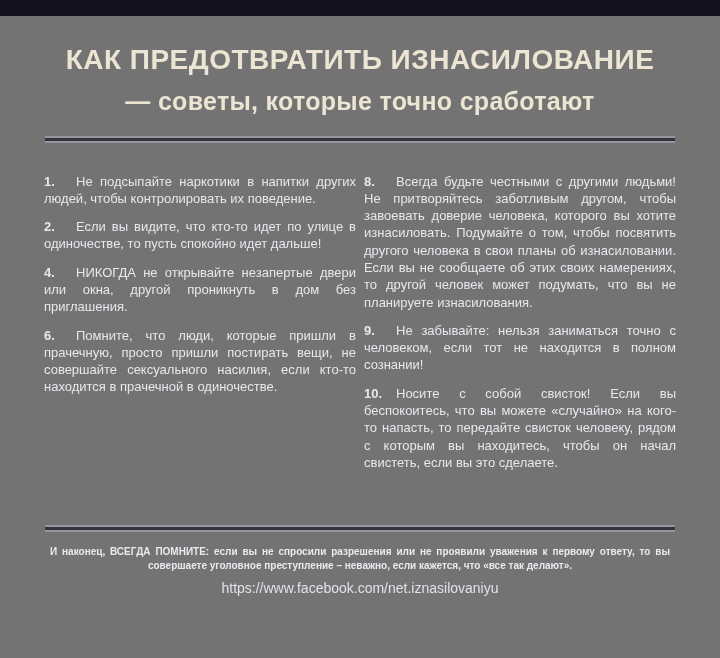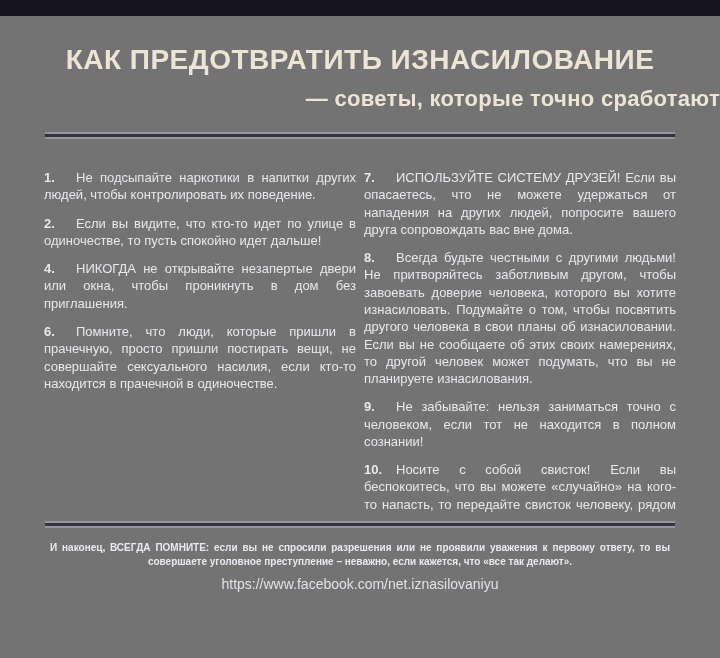--- a/index.html
+++ b/index.html
@@ -24,27 +24,26 @@
   }
   .poster-title {
     font-size: 28px;
     line-height: 1.2;
     font-weight: bold;
     letter-spacing: 0.5px;
     color: #ece5d3;
     margin: 0;
   }
   .poster-subtitle {
-    font-size: 22px;
+    font-size: 25px;
     line-height: 1.2;
     font-weight: bold;
     letter-spacing: 0.3px;
     color: #ece5d3;
     margin: 9px 0 0 0;
-    text-align: right;
   }
   .double-rule {
     margin: 20px 45px 0 45px;
     height: 3px;
     background: #34323f;
     border-top: 2px solid #97959f;
     border-bottom: 2px solid #97959f;
   }
   .double-rule.bottom {
     margin-top: 6px;
@@ -111,26 +110,25 @@
     <h2 class="poster-subtitle">— советы, которые точно сработают</h2>
   </div>
 
   <div class="double-rule top"></div>
 
   <div class="tips-columns">
 
     <div class="tips-column">
       <p class="tip"><span class="tip-num">1.</span><span class="tip-text">Не подсыпайте наркотики в напитки других людей, чтобы контролировать их поведение.</span></p>
       <p class="tip"><span class="tip-num">2.</span><span class="tip-text">Если вы видите, что кто-то идет по улице в одиночестве, то пусть спокойно идет дальше!</span></p>
-      <p class="tip"><span class="tip-num">4.</span><span class="tip-text">НИКОГДА не открывайте незапертые двери или окна, чтобы проникнуть в дом без приглашения.</span></p>
+      <p class="tip"><span class="tip-num">4.</span><span class="tip-text">НИКОГДА не открывайте незапертые двери или окна, другой проникнуть в дом без приглашения.</span></p>
       <p class="tip"><span class="tip-num">6.</span><span class="tip-text">Помните, что люди, которые пришли в прачечную, просто пришли постирать вещи, не совершайте сексуального насилия, если кто-то находится в прачечной в одиночестве.</span></p>
     </div>
 
     <div class="tips-column">
-      <p class="tip"><span class="tip-num">7.</span><span class="tip-text">ИСПОЛЬЗУЙТЕ СИСТЕМУ ДРУЗЕЙ! Если вы опасаетесь, что не можете удержаться от нападения на других людей, попросите вашего друга сопровождать вас вне дома.</span></p>
       <p class="tip"><span class="tip-num">8.</span><span class="tip-text">Всегда будьте честными с другими людьми! Не притворяйтесь заботливым другом, чтобы завоевать доверие человека, которого вы хотите изнасиловать. Подумайте о том, чтобы посвятить другого человека в свои планы об изнасиловании. Если вы не сообщаете об этих своих намерениях, то другой человек может подумать, что вы не планируете изнасилования.</span></p>
       <p class="tip"><span class="tip-num">9.</span><span class="tip-text">Не забывайте: нельзя заниматься точно с человеком, если тот не находится в полном сознании!</span></p>
       <p class="tip"><span class="tip-num">10.</span><span class="tip-text">Носите с собой свисток! Если вы беспокоитесь, что вы можете «случайно» на кого-то напасть, то передайте свисток человеку, рядом с которым вы находитесь, чтобы он начал свистеть, если вы это сделаете.</span></p>
     </div>
 
   </div>
 
   <div class="double-rule bottom"></div>
 
   <div class="poster-footer">

